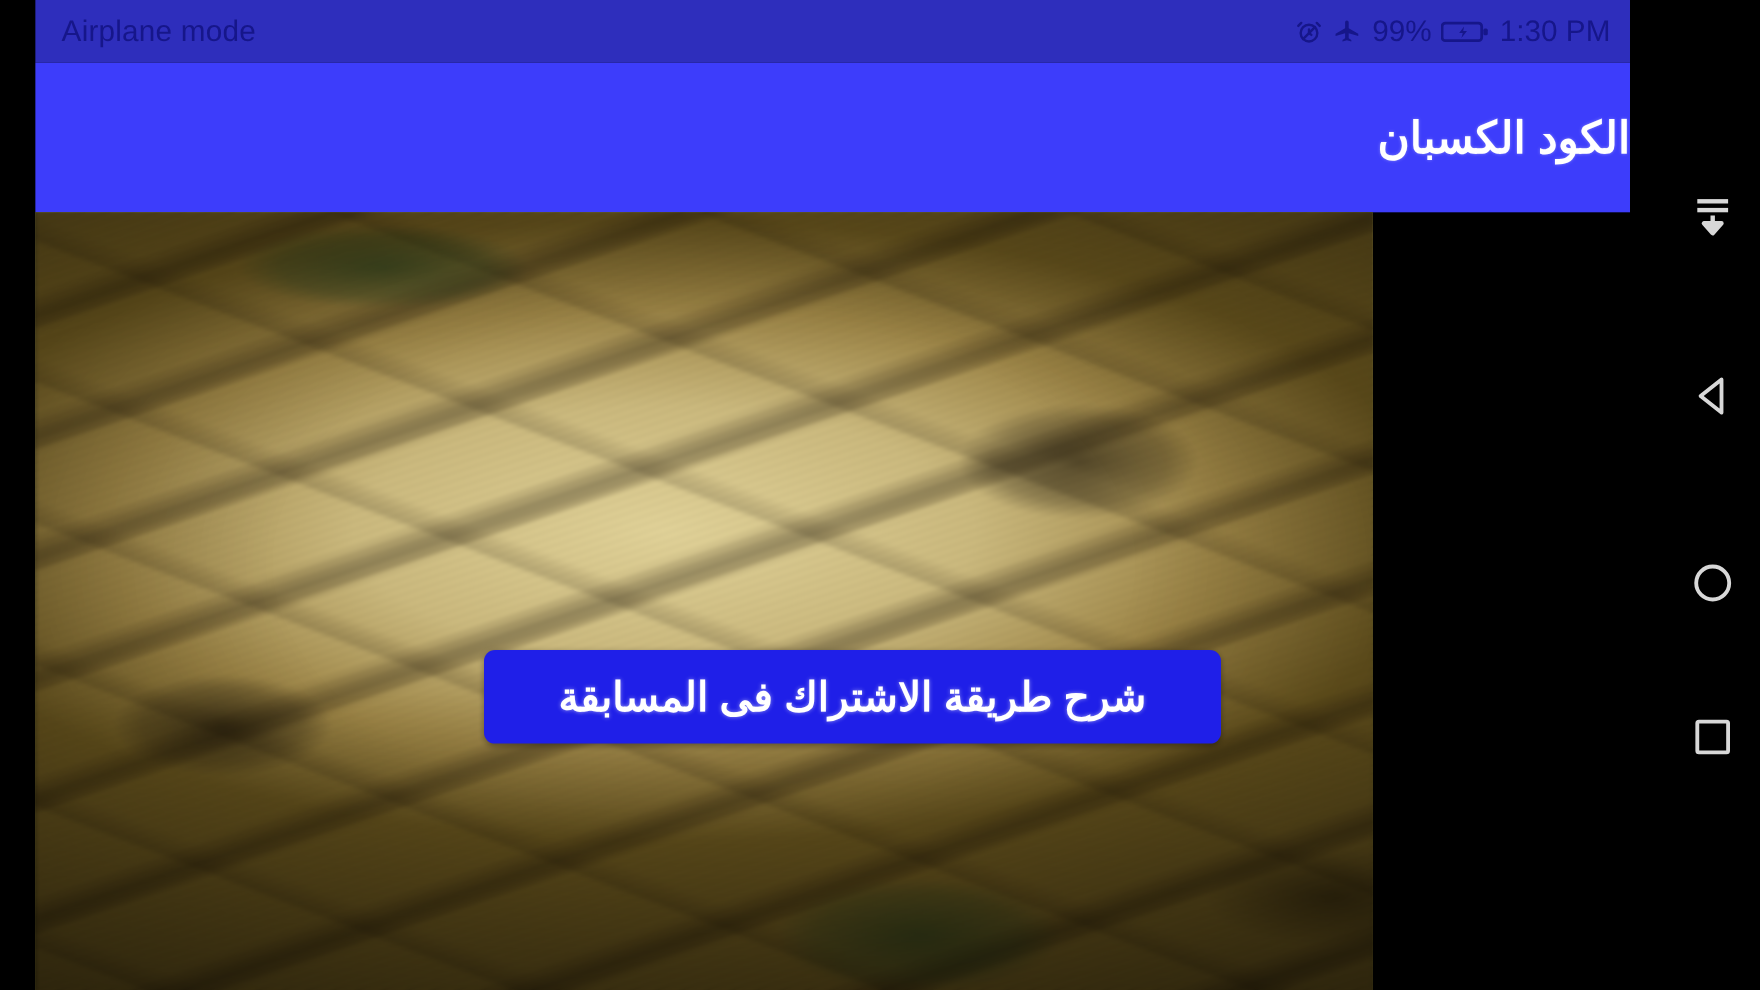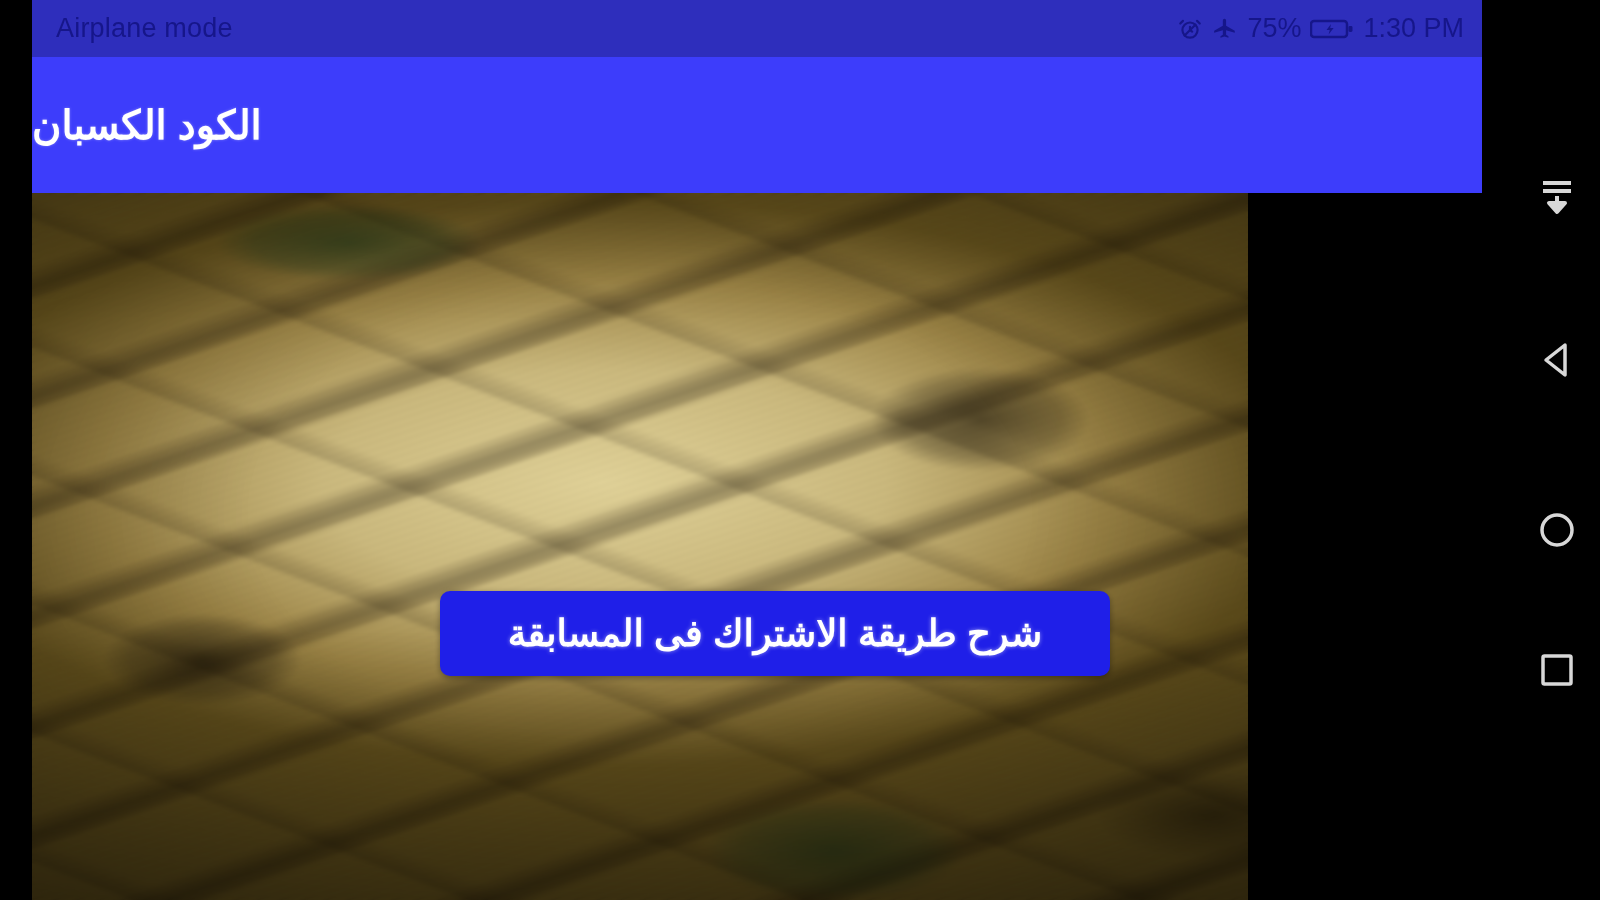--- a/index.html
+++ b/index.html
@@ -47,21 +47,21 @@
     white-space:nowrap;
   }
   #status-right svg { display:block; }
   .sb-text { color:#16168a; font-size:27px; line-height:1; }
 
   
   #app-bar {
     position:absolute; left:0; top:57px;
     width:1450px; height:136px;
     background:#3d3dfb;
-    display:flex; align-items:center; justify-content:flex-start;
+    display:flex; align-items:center; justify-content:flex-end;
   }
   #app-title {
     color:#ffffff;
     font-size:40px;
     font-weight:bold;
     direction:rtl;
     text-shadow:0 0 3px rgba(255,255,255,.35);
   }
 
   
@@ -201,21 +201,21 @@
             <path d="M7 18 17 8"></path>
           </svg>
         </span>
 
         <span>
           <svg width="26" height="26" viewBox="0 0 24 24" fill="#16168a">
             <path d="M21 15.5v-2l-8-4.5V4a1.5 1.5 0 0 0-3 0v5L2 13.5v2l8-2.3v4.1l-2.2 1.5V20l3.7-1 3.7 1v-1.2L13 17.3v-4.1z"></path>
           </svg>
         </span>
 
-        <span class="sb-text">75%</span>
+        <span class="sb-text">99%</span>
 
         <span>
           <svg width="44" height="24" viewBox="0 0 44 24" fill="none">
             <rect x="1" y="4" width="36" height="16" rx="3" stroke="#16168a" stroke-width="2.5" fill="none"></rect>
             <rect x="38.5" y="9" width="4" height="6" rx="1.4" fill="#16168a"></rect>
             <path d="M21 7l-4.5 6h3.3l-1.2 4.5 5-6.4h-3.4z" fill="#16168a"></path>
           </svg>
         </span>
 
         <span class="sb-text">1:30 PM</span>

